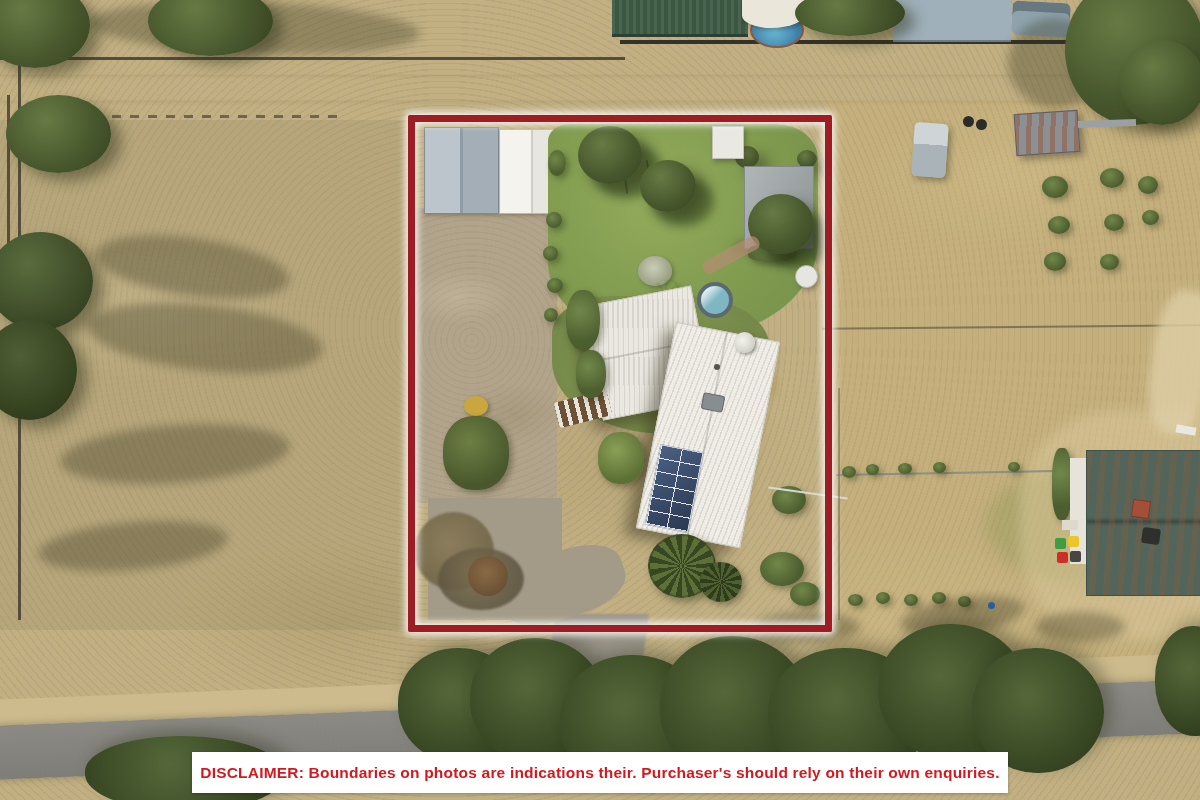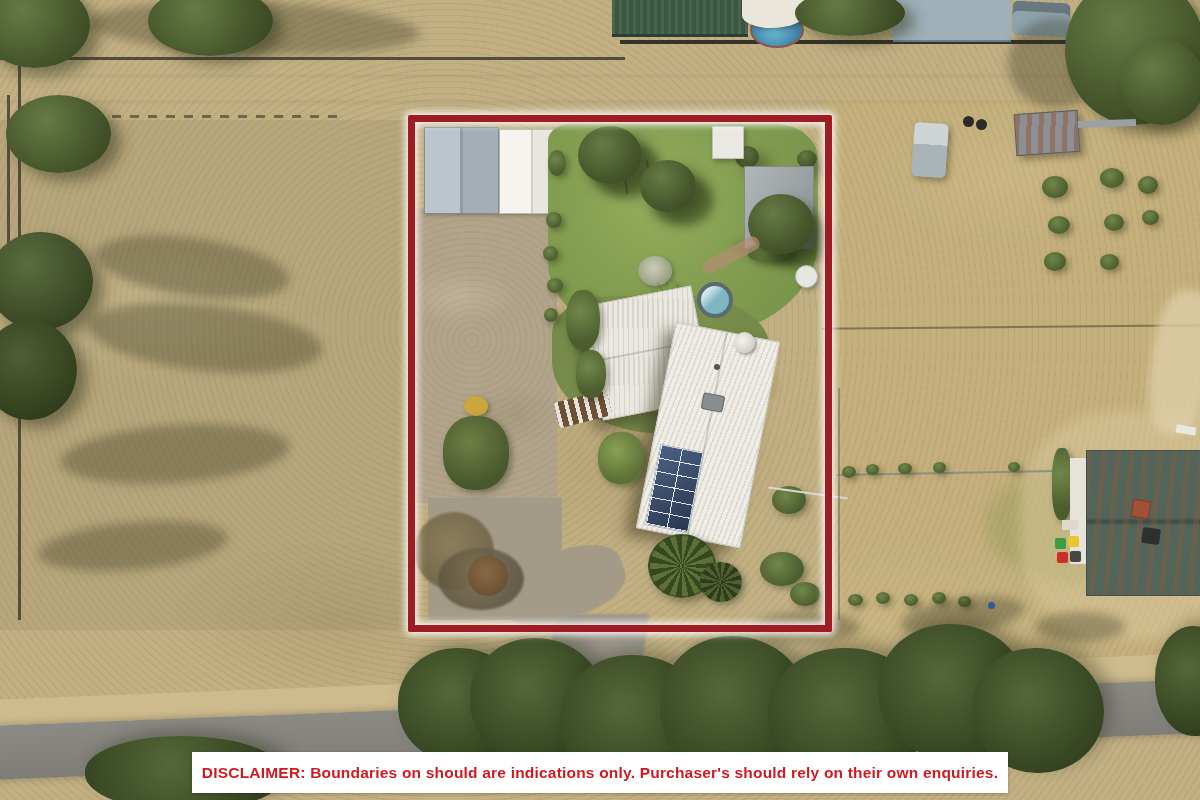--- a/index.html
+++ b/index.html
@@ -239,16 +239,16 @@
   <div class="shrub" style="left:760px;top:552px;width:44px;height:34px;"></div>
   <div class="shrub" style="left:790px;top:582px;width:30px;height:24px;"></div>
   <div class="shrub" style="left:772px;top:486px;width:34px;height:28px;"></div>
 
   <div class="abs" style="left:768px;top:492px;width:80px;height:2px;background:#d9d8d0;transform:rotate(8deg);"></div>
   <div class="abs" style="left:838px;top:388px;width:2px;height:232px;background:rgba(70,65,50,.45);"></div>
 
   <div class="abs bound" style="left:408px;top:115px;width:410px;height:503px;"></div>
 
   <div class="abs banner" style="left:192px;top:752px;width:816px;height:41px;">
-    <span>DISCLAIMER: Boundaries on should are indications only. Purchaser's should rely on their own enquiries.</span>
+    <span>DISCLAIMER: Boundaries on photos are indications their. Purchaser's should rely on their own enquiries.</span>
   </div>
 
 </div>
 
 </body></html>

